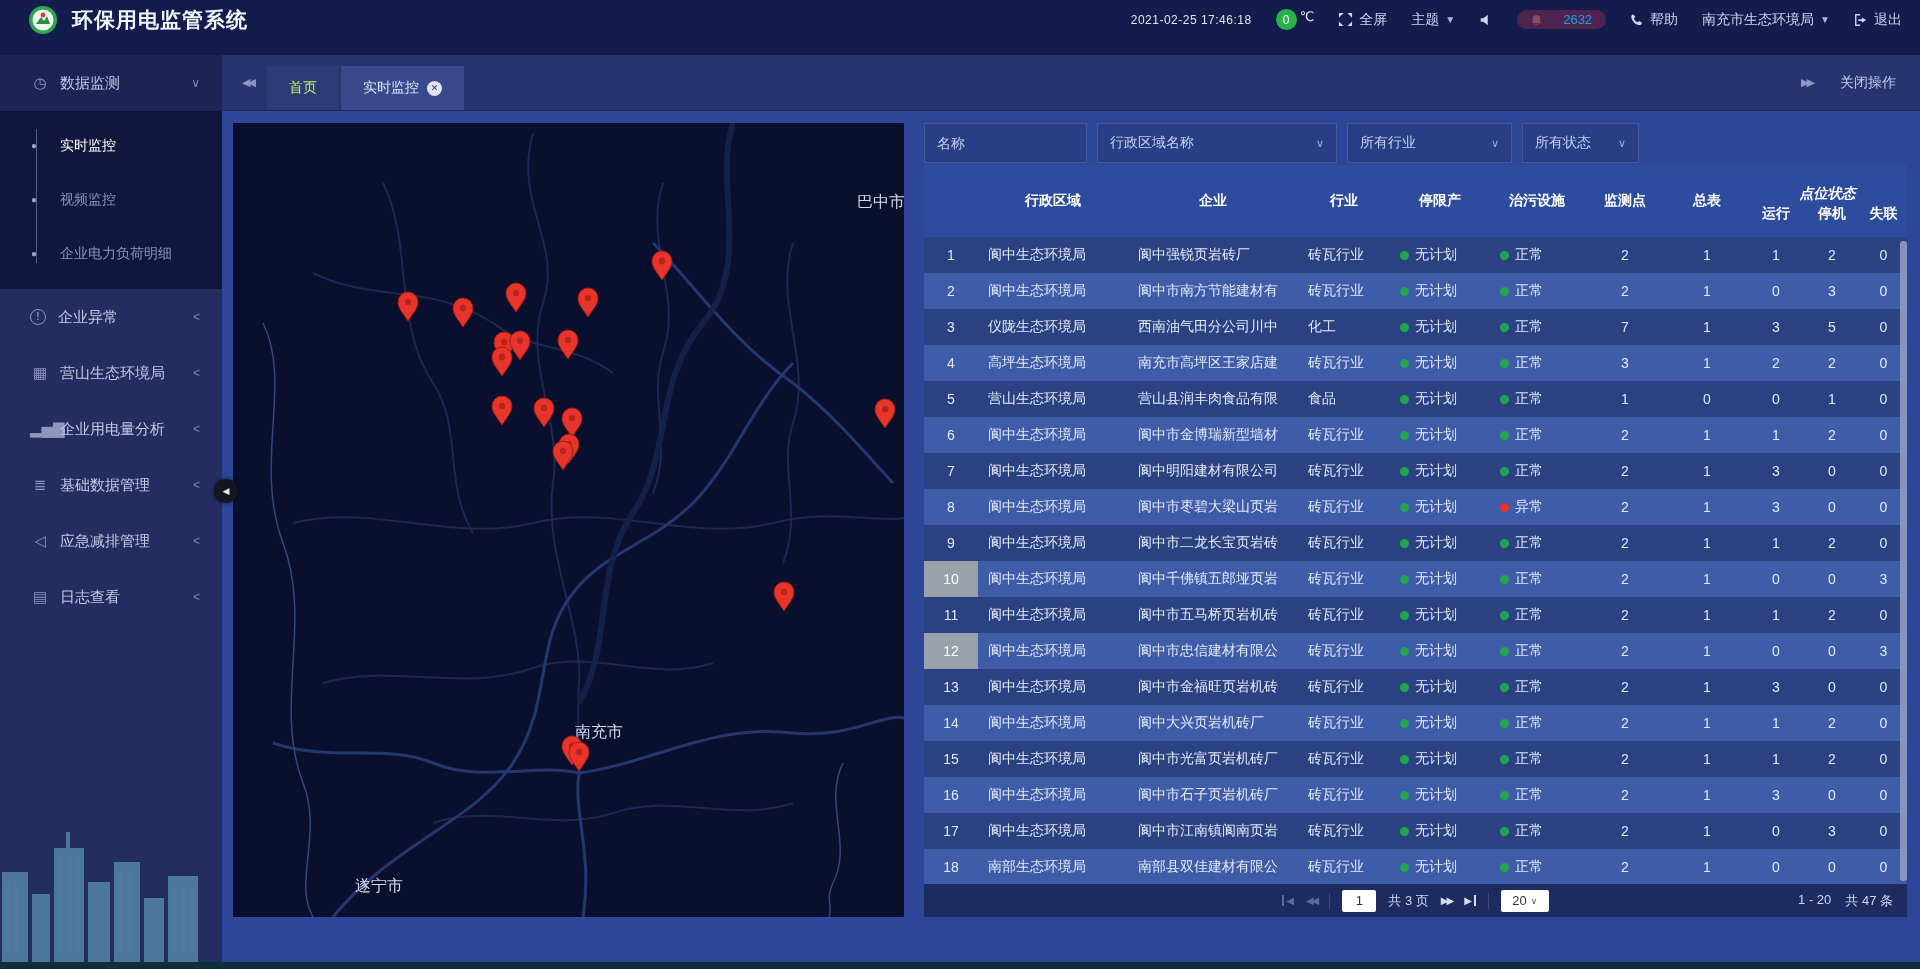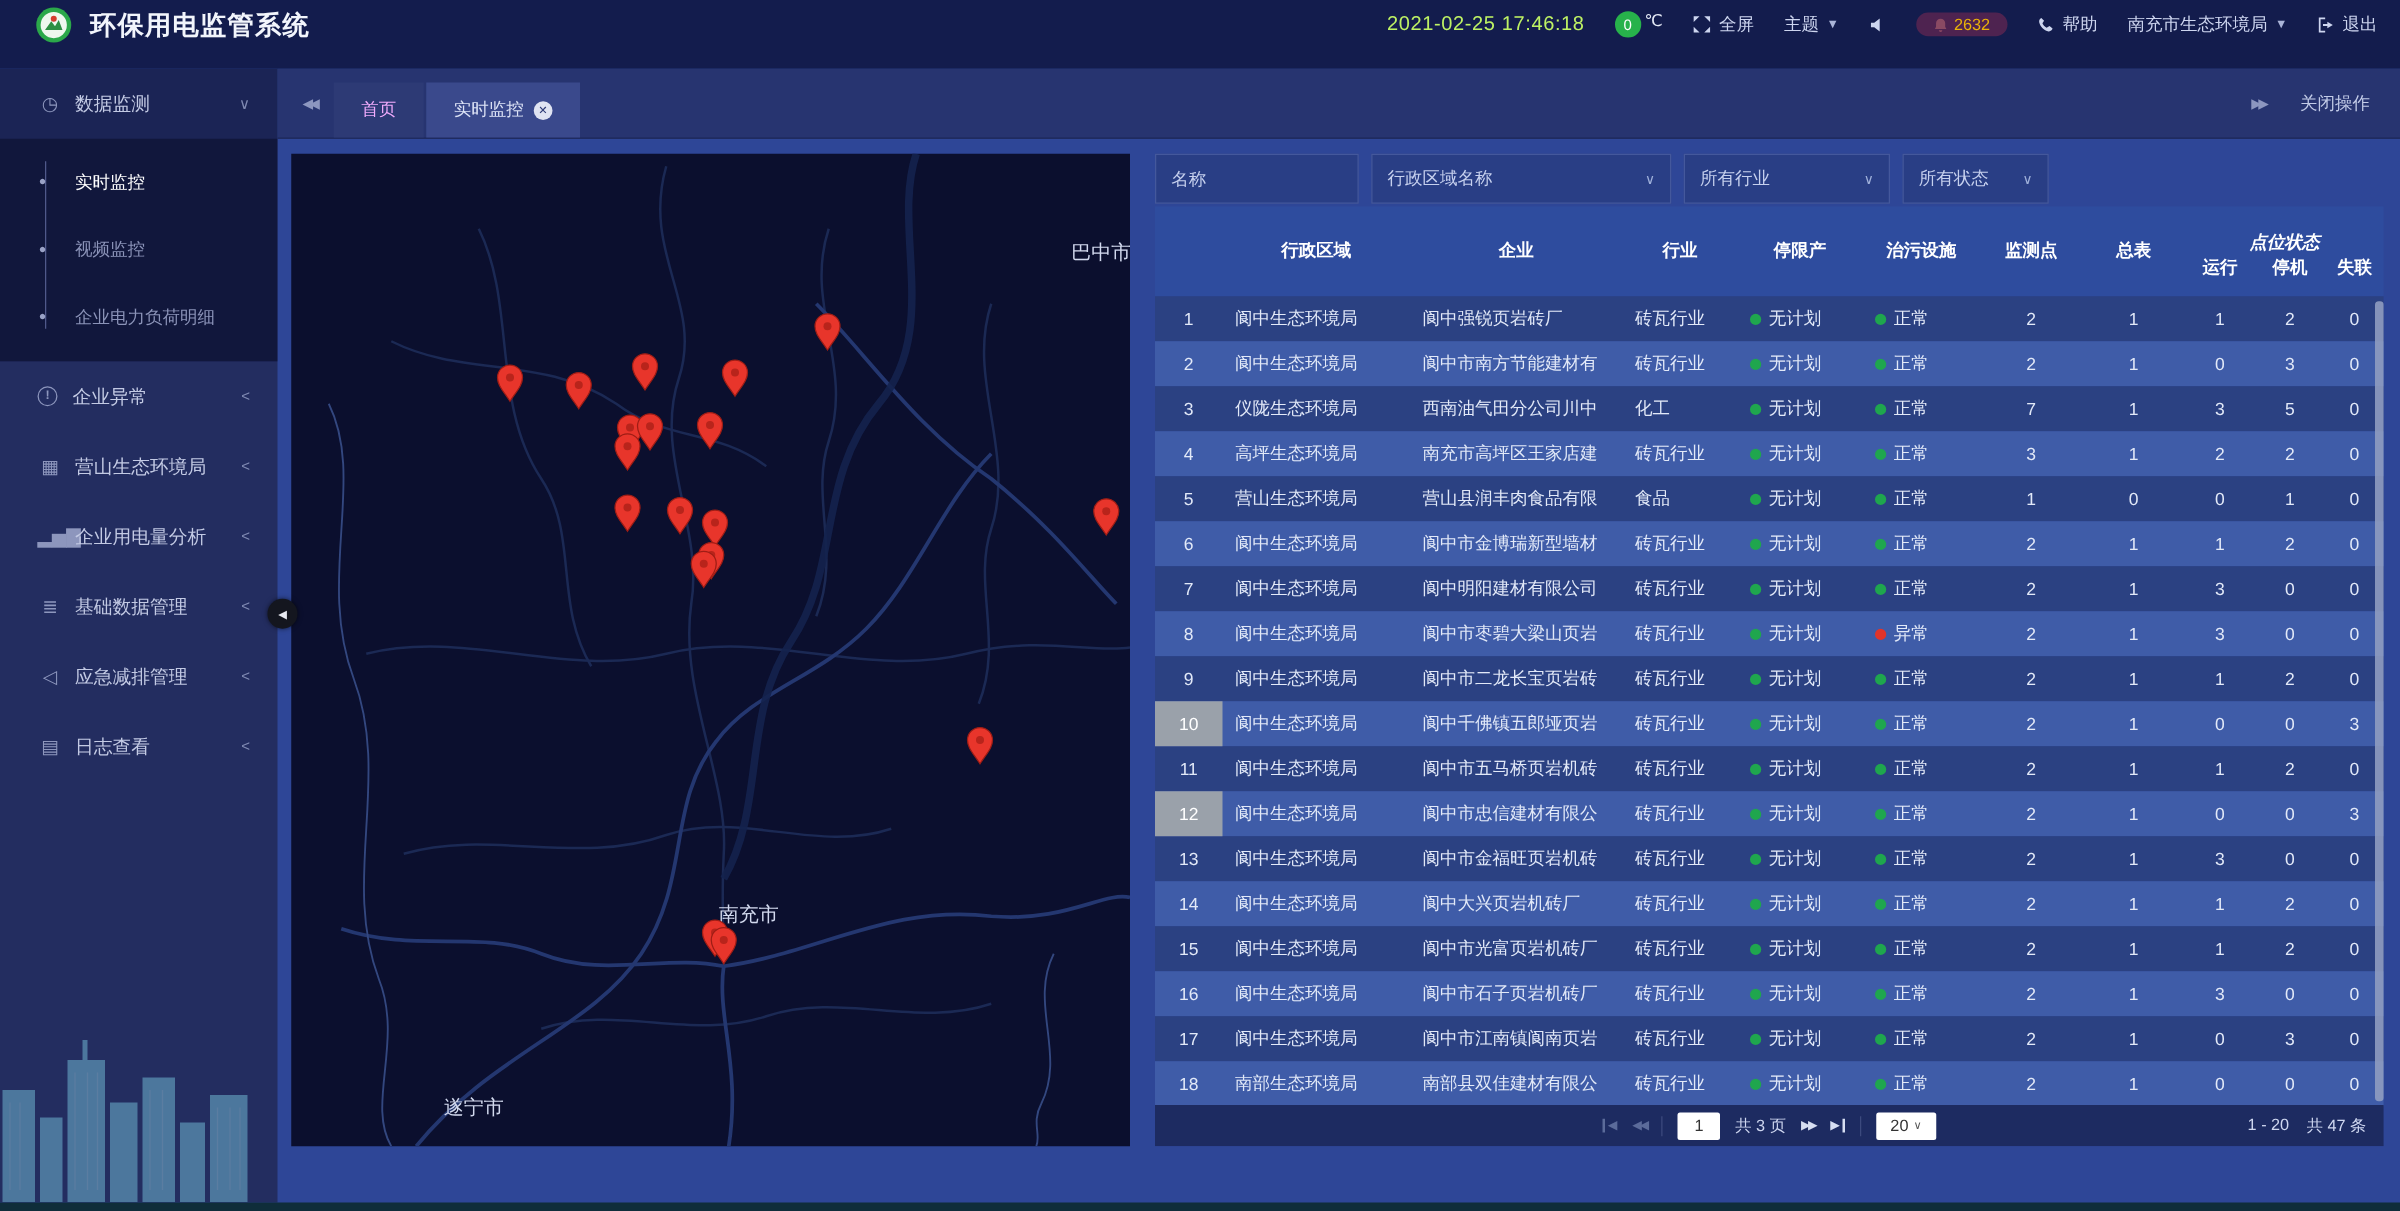--- a/index.html
+++ b/index.html
@@ -5,28 +5,28 @@
   * { box-sizing: border-box; margin: 0; padding: 0; }
   html,body { width:1920px; height:969px; overflow:hidden; }
   body { font-family:"Liberation Sans","DejaVu Sans",sans-serif; }
   .app { position:relative; width:1920px; height:969px; background:#2e4697; overflow:hidden; }
 
   
   .topbar { height:55px; background:#131c4d; display:flex; align-items:center; padding:0 18px 16px 28px; }
   .logo { width:30px; height:30px; flex:0 0 auto; }
   .app-title { color:#f2f5fc; font-size:21px; font-weight:bold; margin-left:14px; letter-spacing:1px; }
   .topbar-right { margin-left:auto; display:flex; align-items:center; gap:24px; color:#cdd5ef; font-size:14px; }
-  .datetime { font-size:16px; color:#bef264; letter-spacing:.5px; }
+  .datetime { font-size:12px; color:#e5e5e5; letter-spacing:.5px; }
   .temp-group { display:flex; align-items:flex-start; gap:3px; }
   .temp-badge { width:21px; height:21px; border-radius:50%; background:#27b24b; color:#fff; font-size:12px; display:flex; align-items:center; justify-content:center; }
   .temp-unit { font-size:13px; color:#e6ebf8; }
   .tb-item { display:flex; align-items:center; gap:6px; cursor:pointer; white-space:nowrap; }
   .tb-item svg { display:block; }
   .caret { font-size:10px; color:#aab4d8; }
-  .notif-pill { background:rgba(150,45,85,.45); border-radius:10px; padding:2px 14px; color:#eab308; font-size:13px; display:flex; align-items:center; gap:5px; }
+  .notif-pill { background:rgba(150,45,85,.45); border-radius:10px; padding:2px 14px; color:#0ea5e9; font-size:13px; display:flex; align-items:center; gap:21px; }
 
   
   .main-row { display:flex; height:907px; }
 
   
   .sidebar { position:relative; width:222px; background:#232d60; flex:0 0 auto; overflow:hidden; }
   .menu-group { position:relative; }
   .group-head { height:56px; display:flex; align-items:center; color:#c3cae4; font-size:15px; cursor:pointer; padding-left:30px; }
   .group-head .g-icon { width:20px; text-align:center; margin-right:10px; color:#8d96bd; font-size:15px; font-style:normal; }
   .g-icon.circle { width:16px; height:16px; border:1.5px solid #8d96bd; border-radius:50%; font-size:10px; font-weight:bold; line-height:13px; text-align:center; margin-right:12px; }
@@ -38,21 +38,21 @@
   .sub-item .bullet { position:absolute; left:31px; top:50%; margin-top:-5px; font-size:10px; color:#9aa2c6; line-height:10px; }
   .sub-item.active { color:#ffffff; }
   .skyline { position:absolute; left:0; bottom:0; width:222px; height:160px; opacity:.45; }
 
   
   .content { flex:1; display:flex; flex-direction:column; min-width:0; }
 
   
   .tabbar { height:56px; background:#273470; display:flex; align-items:flex-end; border-bottom:1px solid #1d2758; }
   .tab-scroll { align-self:center; color:#8d97c0; font-size:11px; letter-spacing:-3px; padding:0 14px 0 20px; cursor:pointer; }
-  .tab { height:44px; display:flex; align-items:center; gap:8px; padding:0 22px; font-size:14px; color:#f0abfc; background:#2d3a75; margin-right:2px; cursor:pointer; }
+  .tab { height:44px; display:flex; align-items:center; gap:8px; padding:0 22px; font-size:14px; color:#bef264; background:#2d3a75; margin-right:2px; cursor:pointer; }
   .tab.active { background:#3a498c; color:#dde3f6; }
   .tab-close { width:15px; height:15px; border-radius:50%; background:#dfe3f2; color:#2d3a75; font-size:9px; line-height:15px; text-align:center; }
   .tabbar-right { margin-left:auto; align-self:center; display:flex; align-items:center; gap:28px; padding-right:24px; }
   .tab-scroll.right { padding:0; letter-spacing:-3px; }
   .close-ops { color:#c3cce8; font-size:14px; cursor:pointer; }
 
   
   .statusbar { height:37px; background:#2b4292; display:flex; align-items:center; gap:40px; padding-left:15px; color:#c9d4f4; font-size:14px; }
 
   

